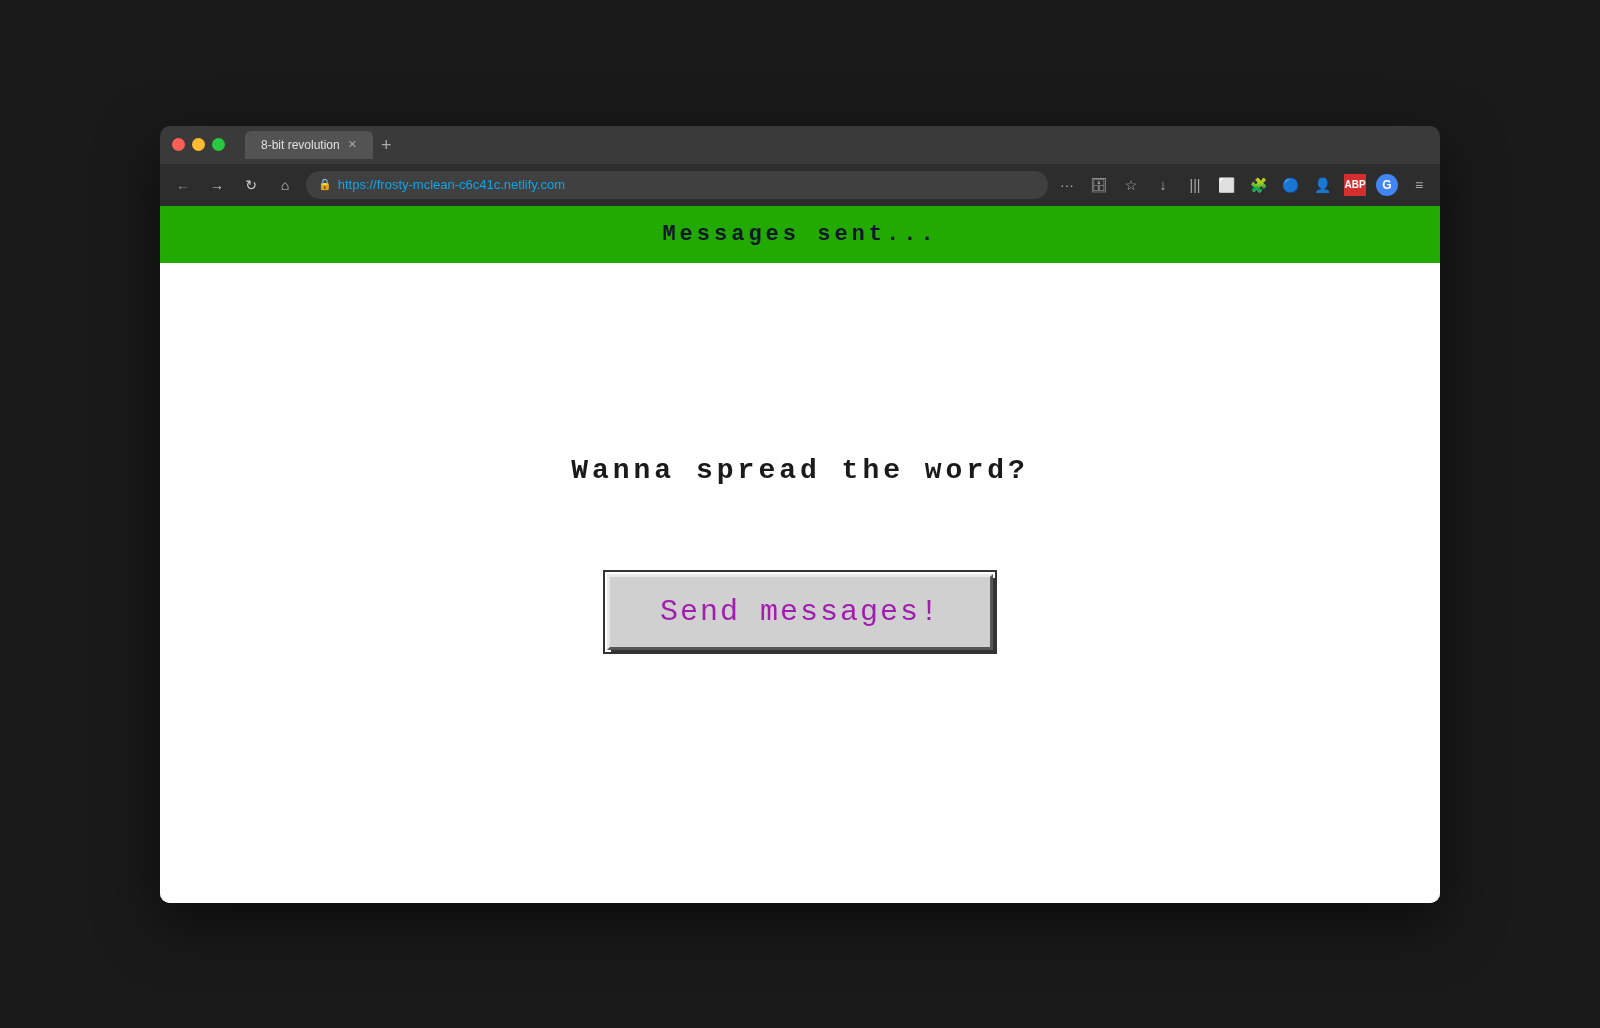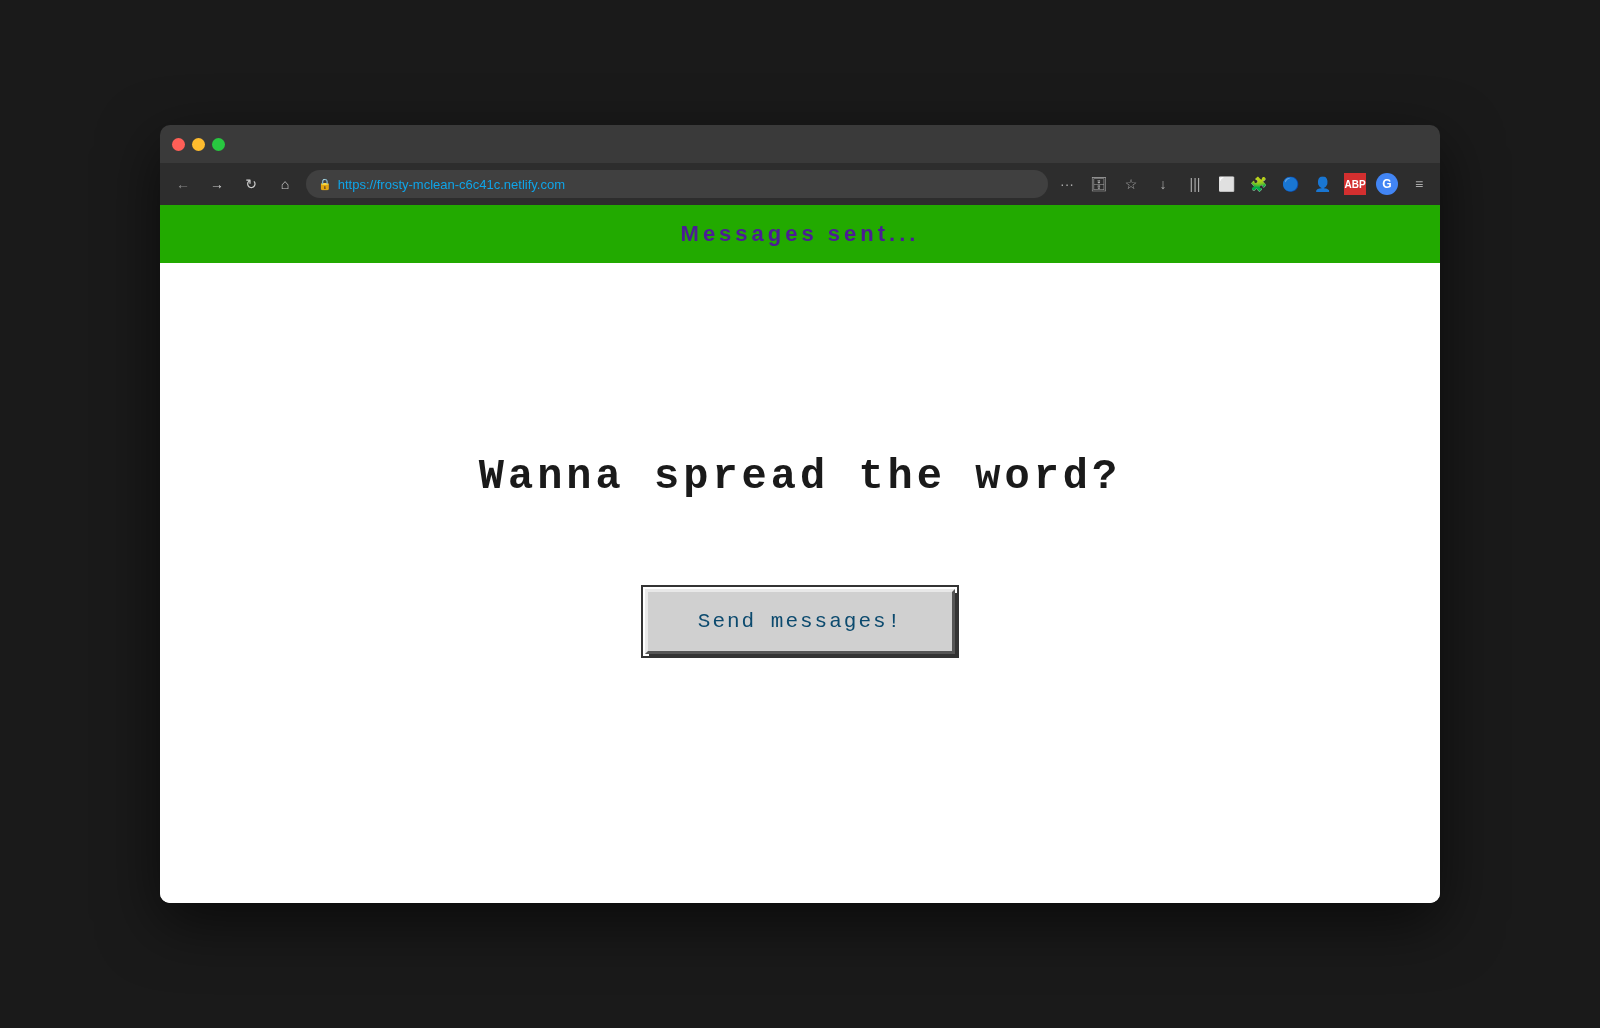--- a/index.html
+++ b/index.html
@@ -168,51 +168,51 @@
       background: white;
     }
 
     .site-header {
       background: #22aa00;
       padding: 16px;
       text-align: center;
     }
 
     .site-header-text {
-      color: #4c1d95;
-      font-family: Liberation Sans, sans-serif;
+      color: #0f172a;
+      font-family: Liberation Mono, monospace;
       font-size: 22px;
       font-weight: bold;
       letter-spacing: 4px;
     }
 
     .site-body {
       background: white;
       display: flex;
       flex-direction: column;
       align-items: center;
       justify-content: center;
       padding: 120px 40px 180px;
       min-height: 640px;
     }
 
     .main-heading {
       font-family: 'Courier New', Courier, monospace;
-      font-size: 42px;
+      font-size: 28px;
       font-weight: bold;
       color: #1a1a1a;
       letter-spacing: 4px;
       margin-bottom: 88px;
       text-align: center;
     }
 
     .pixel-button {
       font-family: 'Courier New', Courier, monospace;
-      font-size: 21px;
-      color: #0c4a6e;
+      font-size: 30px;
+      color: #a21caf;
       letter-spacing: 2px;
       background: #d0d0d0;
       border: none;
       padding: 18px 50px;
       cursor: pointer;
       position: relative;
       
       border-top: 3px solid #e8e8e8;
       border-left: 3px solid #e8e8e8;
       border-right: 3px solid #555;
@@ -226,20 +226,27 @@
 <body>
 
 <div class="browser-window">
 
   <div class="title-bar">
     <div class="traffic-lights">
       <div class="traffic-light close"></div>
       <div class="traffic-light minimize"></div>
       <div class="traffic-light maximize"></div>
     </div>
+    <div class="tab-bar">
+      <div class="tab">
+        <span>8-bit revolution</span>
+        <span class="tab-close">✕</span>
+      </div>
+      <span class="tab-new">+</span>
+    </div>
   </div>
 
   <div class="address-bar">
     <div class="nav-btn">←</div>
     <div class="nav-btn active">→</div>
     <div class="nav-btn active">↻</div>
     <div class="nav-btn active">⌂</div>
 
     <div class="url-bar">
       <span class="lock-icon">🔒</span>

